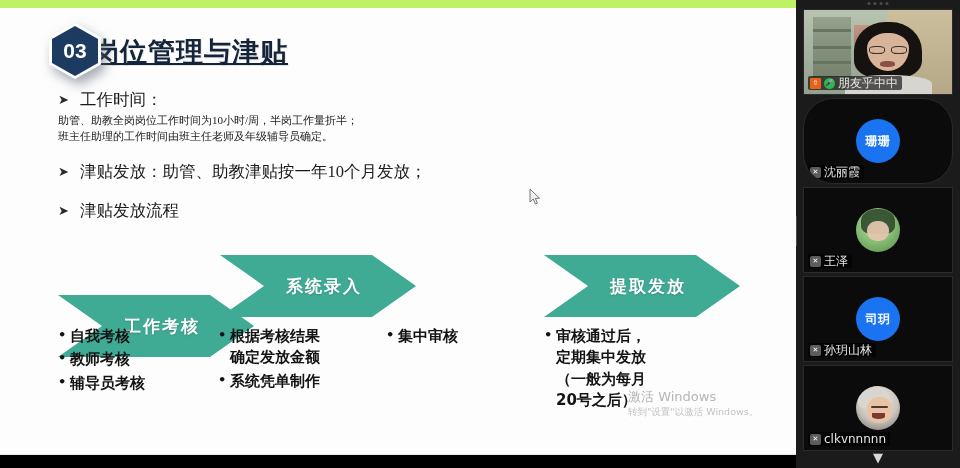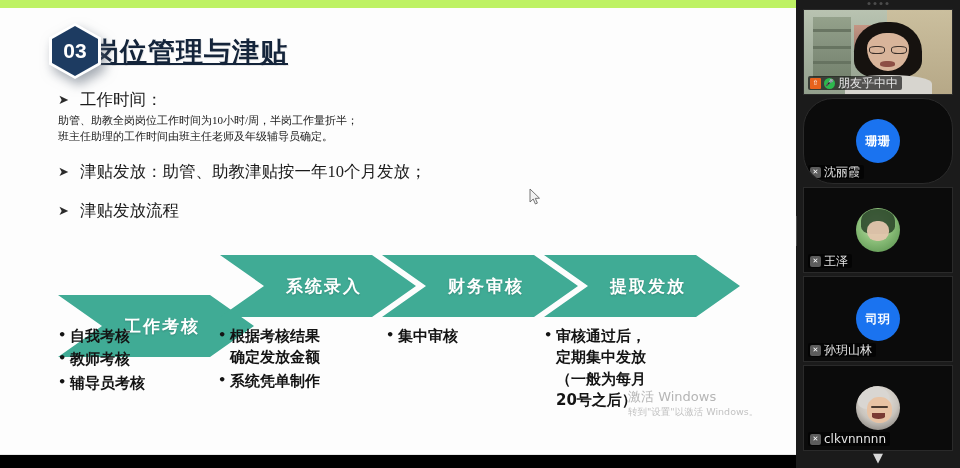--- a/index.html
+++ b/index.html
@@ -261,23 +261,20 @@
         <span>津贴发放流程</span>
       </div>
     </div>
 
     <div id="chev-wrap">
       <div class="chev c0" style="background: rgb(64, 171, 149);">
           <span>工作考核</span>
         </div>
       <div class="chev c1" style="background: rgb(64, 171, 149);">
           <span>系统录入</span>
-        </div>
-      <div class="chev c2" style="background: rgb(64, 171, 149);">
-          <span>财务审核</span>
         </div>
       <div class="chev c3" style="background: rgb(64, 171, 149);">
           <span>提取发放</span>
         </div>
     </div>
 
     <div id="cols">
       <div class="col k0">
         <div class="bul">
             <span class="dot">•</span>

